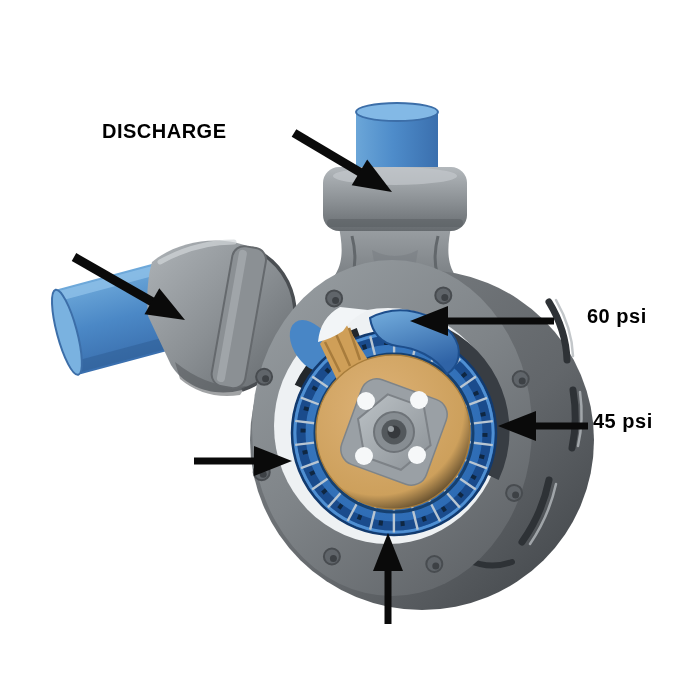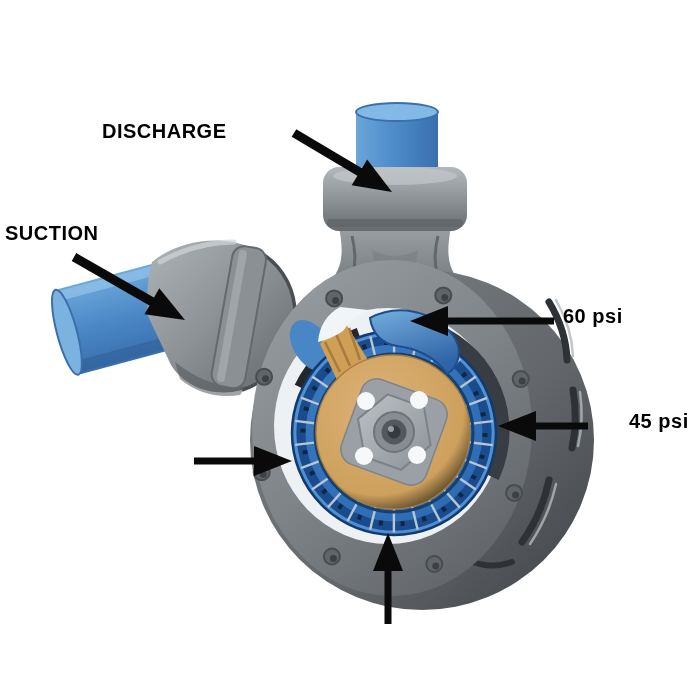--- a/index.html
+++ b/index.html
@@ -3,22 +3,22 @@
 <meta charset="utf-8">
 <style>
   html,body{margin:0;padding:0;background:#ffffff;}
   #stage{position:relative;width:700px;height:700px;background:#ffffff;overflow:hidden;
          font-family:"Liberation Sans", sans-serif;}
   #pump-svg{position:absolute;left:0;top:0;}
   .diagram-label{position:absolute;color:#000;font-weight:700;font-size:20px;
                  letter-spacing:0.5px;white-space:nowrap;line-height:1;}
   #discharge-label{left:102px;top:121px;}
   #suction-label{left:5px;top:223px;}
-  #psi60-label{left:563px;top:306px;}
-  #psi45-label{left:593px;top:411px;margin-left:36px;}
+  #psi60-label{left:563px;top:306px;padding-left:24px;}
+  #psi45-label{left:593px;top:411px;}
   #psi15-label{left:95px;top:446px;}
   #psi30-label{left:344px;top:627px;}
 </style>
 </head>
 <body>
 
 <div id="stage">
 
 <svg id="pump-svg" width="700" height="700" viewBox="0 0 700 700">
   <defs>
@@ -240,16 +240,15 @@
       <polygon points="292,461 254,446 254,476" stroke="none"></polygon>
     </g>
     <g>
       <line x1="388" y1="571" x2="388" y2="624" stroke-width="7"></line>
       <polygon points="388,533 373,571 403,571" stroke="none"></polygon>
     </g>
   </g>
 </svg>
 
   <div class="diagram-label" id="discharge-label">DISCHARGE</div>
-  <div class="diagram-label" id="suction-label">SUCTION</div>
   <div class="diagram-label" id="psi60-label">60 psi</div>
   <div class="diagram-label" id="psi45-label">45 psi</div>
 </div>
 
 </body></html>

